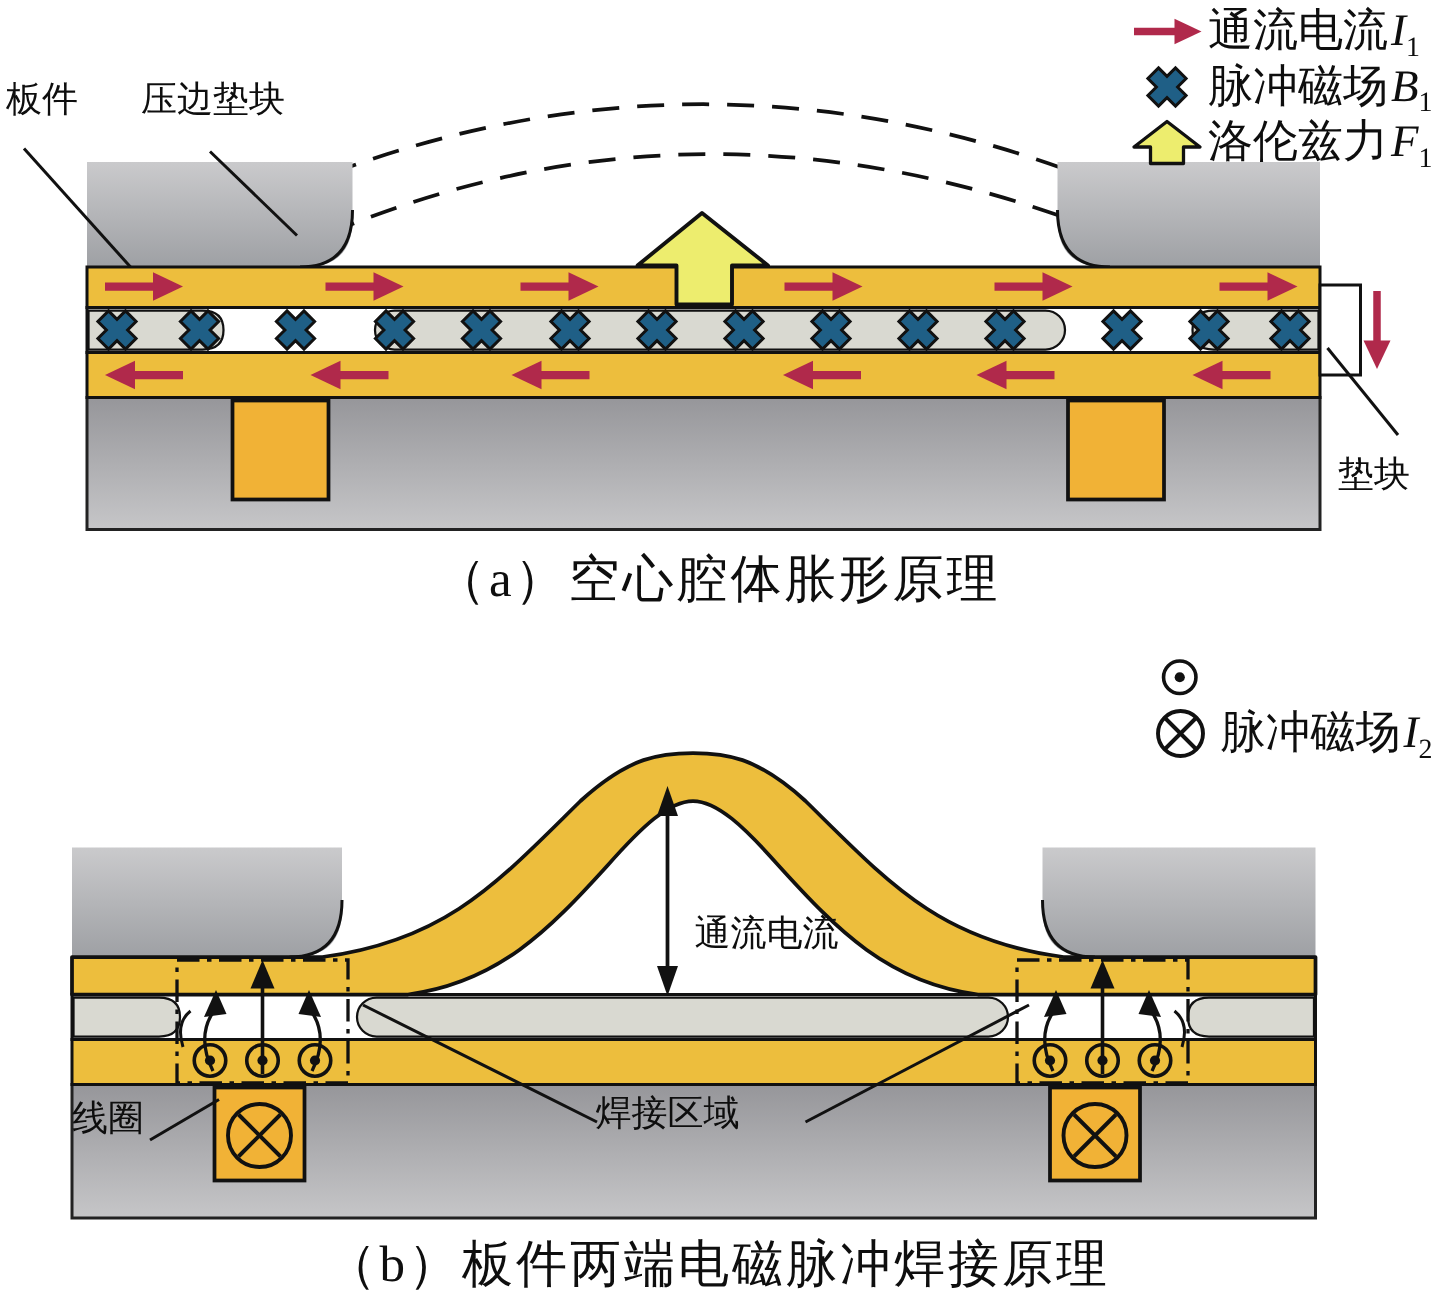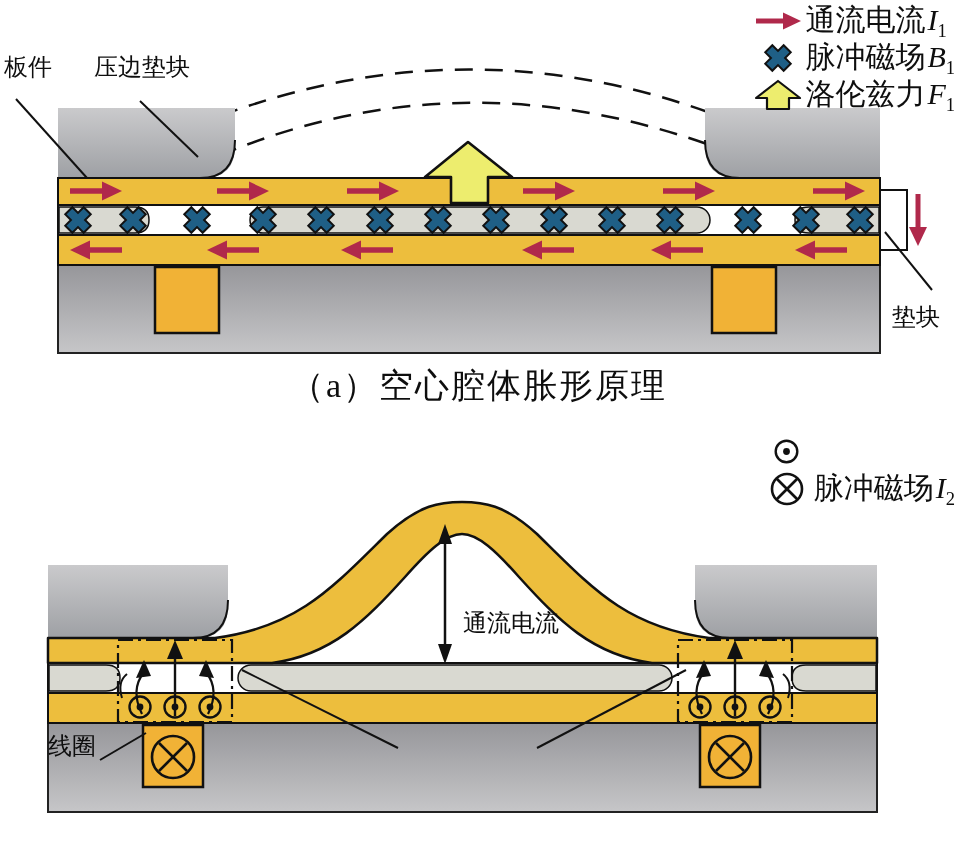--- a/index.html
+++ b/index.html
@@ -192,23 +192,25 @@
       <line x1="398" y1="318" x2="242" y2="240" stroke="#111" stroke-width="2"></line>
       <line x1="537" y1="318" x2="686" y2="240" stroke="#111" stroke-width="2"></line>
       <line x1="100" y1="330" x2="146" y2="303" stroke="#111" stroke-width="2"></line>
     </g>
   </svg>
 
   <div class="lbl" style="left:4px;top:54px">板件</div>
   <div class="lbl" style="left:94px;top:54px">压边垫块</div>
   <div class="lbl" style="left:892px;top:304px">垫块</div>
   <div class="lbl" style="left:463px;top:610px">通流电流</div>
+  <div class="lbl" style="left:397px;top:730px">焊接区域</div>
   <div class="lbl" style="left:48px;top:733px">线圈</div>
 
   <div class="caption" style="top:363px">（a）空心腔体胀形原理</div>
+  <div class="caption" style="top:820px">（b）板件两端电磁脉冲焊接原理</div>
 
   <div class="legend" style="top:2px">
     <div class="lrow">
       <span class="licon">
         <svg width="48" height="22" viewBox="0 0 48 22">
           <line x1="2" y1="11" x2="30" y2="11" stroke="#B0294B" stroke-width="5"></line>
           <polygon points="29,2.5 29,19.5 47,11" fill="#B0294B"></polygon>
         </svg>
       </span>
       <span class="ltext"><span>通流电流</span><i class="lvar">I</i><sub>1</sub></span>

